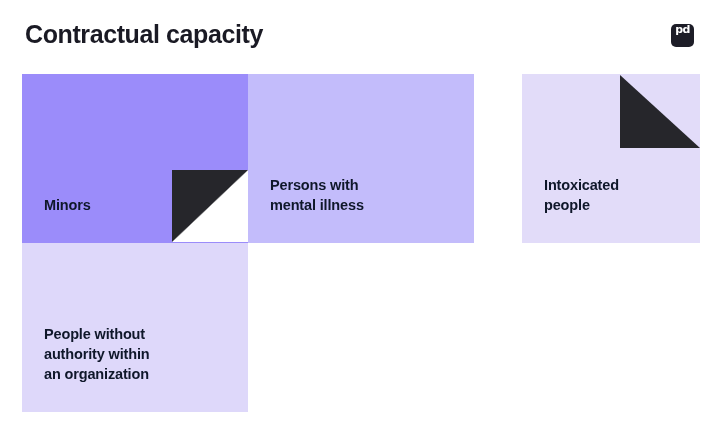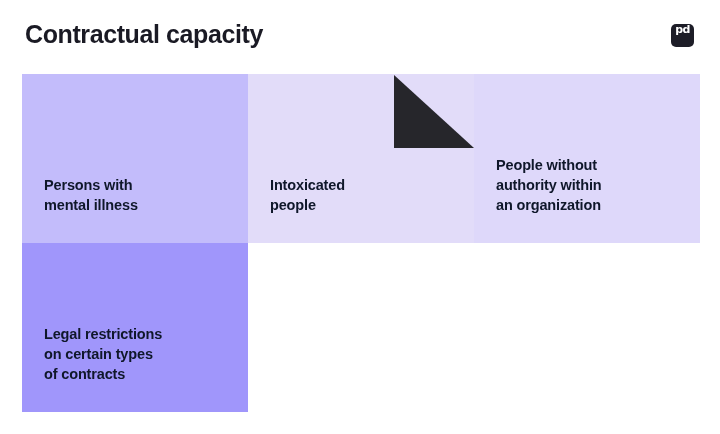--- a/index.html
+++ b/index.html
@@ -118,38 +118,37 @@
 
 <div id="header">
   <div id="page-title">Contractual capacity</div>
   <div id="brand-logo">
     <span class="logo-text">pd</span>
   </div>
 </div>
 
 <div id="matrix">
 
+  <div class="matrix-cell" style="background: rgb(155, 140, 250);">
+    <div class="corner-artifact" id="artifact-split-square"></div>
+    <div class="cell-label">Minors</div>
+  </div>
 
   <div class="matrix-cell" style="background: rgb(195, 188, 251);">
     <div class="cell-label">Persons with
 mental illness</div>
   </div>
 
-  <div class="matrix-cell" style="background: rgb(226, 220, 249);">
+  <div class="matrix-cell" style="background: rgb(226, 220, 249); margin-left: 48px;">
     <div class="corner-artifact" id="artifact-corner-triangle"></div>
     <div class="cell-label">Intoxicated
 people</div>
   </div>
 
   <div class="matrix-cell" style="background: rgb(222, 216, 250);">
     <div class="cell-label">People without
 authority within
 an organization</div>
   </div>
 
-  <div class="matrix-cell" style="background: rgb(160, 150, 251);">
-    <div class="cell-label">Legal restrictions
-on certain types
-of contracts</div>
-  </div>
 
 
 </div>
 
 </body></html>

